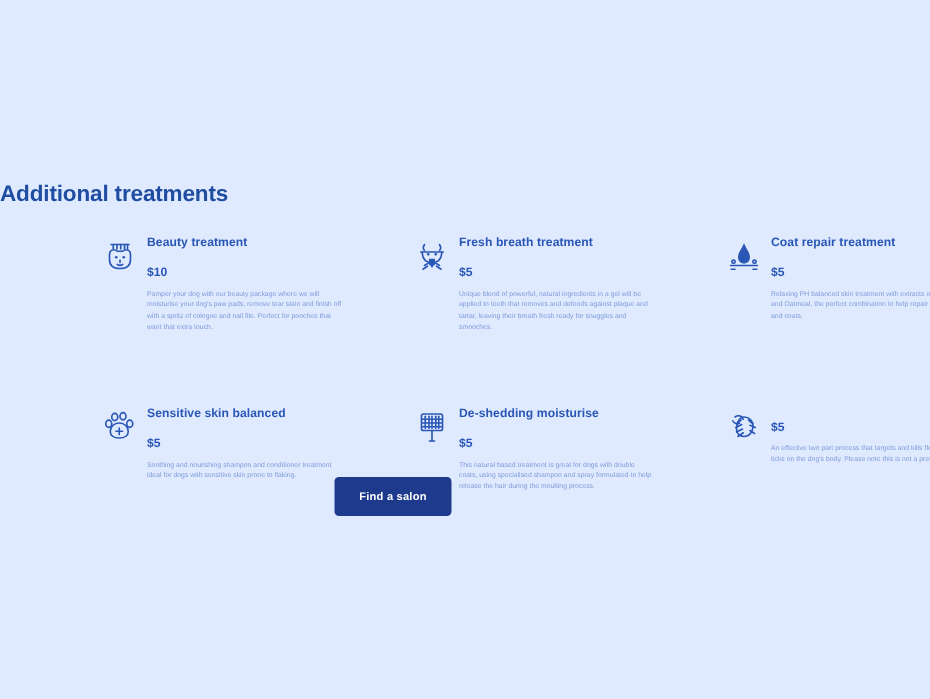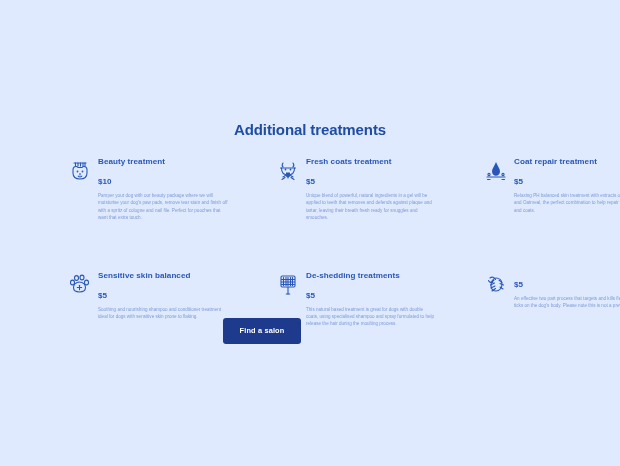--- a/index.html
+++ b/index.html
@@ -17,21 +17,20 @@
     position: relative;
     width: 620px;
     height: 466px;
     box-sizing: border-box;
   }
   .section-title {
     position: absolute;
     left: 0;
     top: 121px;
     width: 620px;
-    text-align: center;
     font-size: 15px;
     font-weight: bold;
     color: #1f4da1;
     letter-spacing: -0.1px;
   }
   .grid {
     position: absolute;
     left: 68px;
     top: 156px;
     width: 490px;
@@ -147,21 +146,21 @@
           <circle cx="14.5" cy="11.5" r="0.9" fill="#2a57b5" stroke="none"></circle>
           <path d="M10 14.5 h4 v3 c0 1.2-0.9 2-2 2 c-1.1 0-2-0.8-2-2 z" fill="#2a57b5" stroke="none"></path>
           <path d="M12 17 v3"></path>
           <path d="M7 19 l2.5-1.5"></path>
           <path d="M17 19 l-2.5-1.5"></path>
           <path d="M6 21.5 l3-2"></path>
           <path d="M18 21.5 l-3-2"></path>
         </svg>
       </span>
       <div class="card-body">
-        <div class="card-title">Fresh coats treatment</div>
+        <div class="card-title">Fresh breath treatment</div>
         <div class="card-price">$5</div>
         <div class="card-desc">Unique blend of powerful, natural ingredients in a gel will be applied to teeth that removes and defends against plaque and tartar, leaving their breath fresh ready for snuggles and smooches.</div>
       </div>
     </div>
 
     <div class="card">
       <span class="card-icon">
         <svg viewBox="0 0 24 26" fill="none" stroke="#2a57b5" stroke-width="1.1" stroke-linecap="round" stroke-linejoin="round">
           <path d="M12 4 c-1.5 4-4 6.5-4 9.5 c0 2.5 1.8 4.2 4 4.2 c2.2 0 4-1.7 4-4.2 c0-3-2.5-5.5-4-9.5 z" fill="#2a57b5" stroke="none"></path>
           <path d="M3 19 h18"></path>
@@ -207,21 +206,21 @@
           <path d="M14.5 5.5 v8"></path>
           <path d="M16.5 5.5 v8"></path>
           <path d="M5.5 7.5 h13"></path>
           <path d="M5.5 10 h13"></path>
           <path d="M5.5 12.5 h13"></path>
           <path d="M12 15 v7"></path>
           <path d="M10.3 22 h3.4"></path>
         </svg>
       </span>
       <div class="card-body">
-        <div class="card-title">De-shedding treatments</div>
+        <div class="card-title">De-shedding moisturise</div>
         <div class="card-price">$5</div>
         <div class="card-desc">This natural based treatment is great for dogs with double coats, using specialised shampoo and spray formulated to help release the hair during the moulting process.</div>
       </div>
     </div>
 
     <div class="card">
       <span class="card-icon">
         <svg viewBox="0 0 24 26" fill="none" stroke="#2a57b5" stroke-width="1.1" stroke-linecap="round" stroke-linejoin="round">
           <path d="M6 6 c2-1.5 4.5-1 5.5 1.5"></path>
           <path d="M4.5 8.5 c1 2 3 2.5 4.5 1.5"></path>

